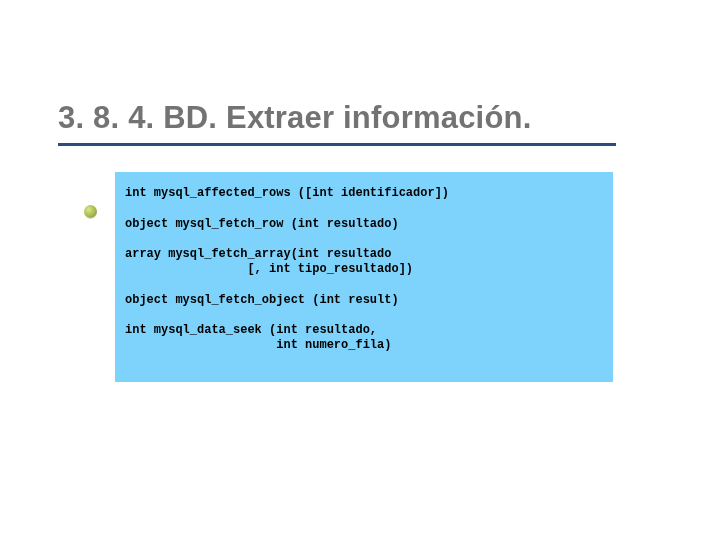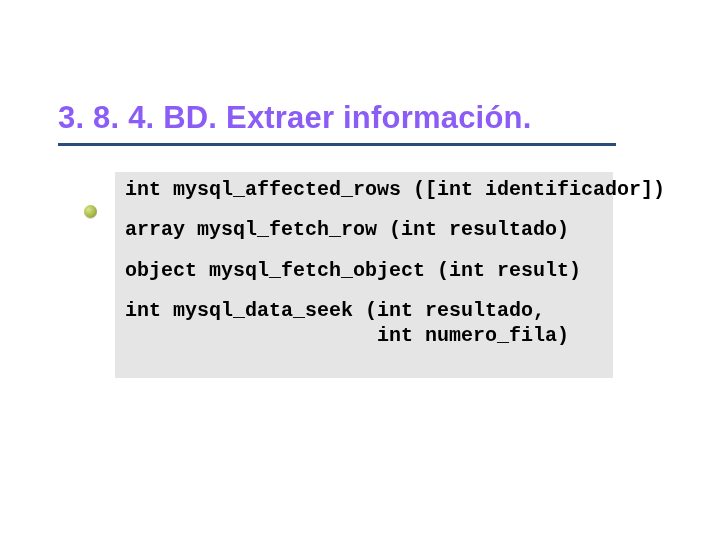--- a/index.html
+++ b/index.html
@@ -16,41 +16,41 @@
     width: 720px;
     height: 540px;
     box-sizing: border-box;
   }
   .title {
     position: absolute;
     left: 58px;
     top: 100px;
     font-size: 31px;
     font-weight: bold;
-    color: #8b5cf6;
+    color: #737373;
     letter-spacing: 0.2px;
   }
   .underline {
     position: absolute;
     left: 58px;
     top: 143px;
     width: 558px;
     height: 3px;
     background: #2a4d7b;
   }
   .codebox {
     position: absolute;
     left: 115px;
     top: 172px;
     width: 498px;
-    background: #e5e5e5;
+    background: #7dd3fc;
     box-sizing: border-box;
-    padding: 6px 10px 14px 10px;
+    padding: 14px 10px 14px 10px;
     font-family: "Courier New", Courier, monospace;
-    font-size: 20px;
+    font-size: 12px;
     line-height: 1.22;
     color: #000;
     font-weight: bold;
   }
   .codebox .entry {
     margin-bottom: 16px;
     white-space: pre;
   }
   .codebox .entry:last-child {
     margin-bottom: 16px;
@@ -68,18 +68,20 @@
 </style>
 </head>
 <body>
 
 <div class="slide">
   <div class="title">3. 8. 4. BD. Extraer información.</div>
   <div class="underline"></div>
   <div class="bullet"></div>
   <div class="codebox">
     <div class="entry">int mysql_affected_rows ([int identificador])</div>
-    <div class="entry">array mysql_fetch_row (int resultado)</div>
+    <div class="entry">object mysql_fetch_row (int resultado)</div>
+    <div class="entry">array mysql_fetch_array(int resultado
+                 [, int tipo_resultado])</div>
     <div class="entry">object mysql_fetch_object (int result)</div>
     <div class="entry">int mysql_data_seek (int resultado,
                      int numero_fila)</div>
   </div>
 </div>
 
 </body></html>

